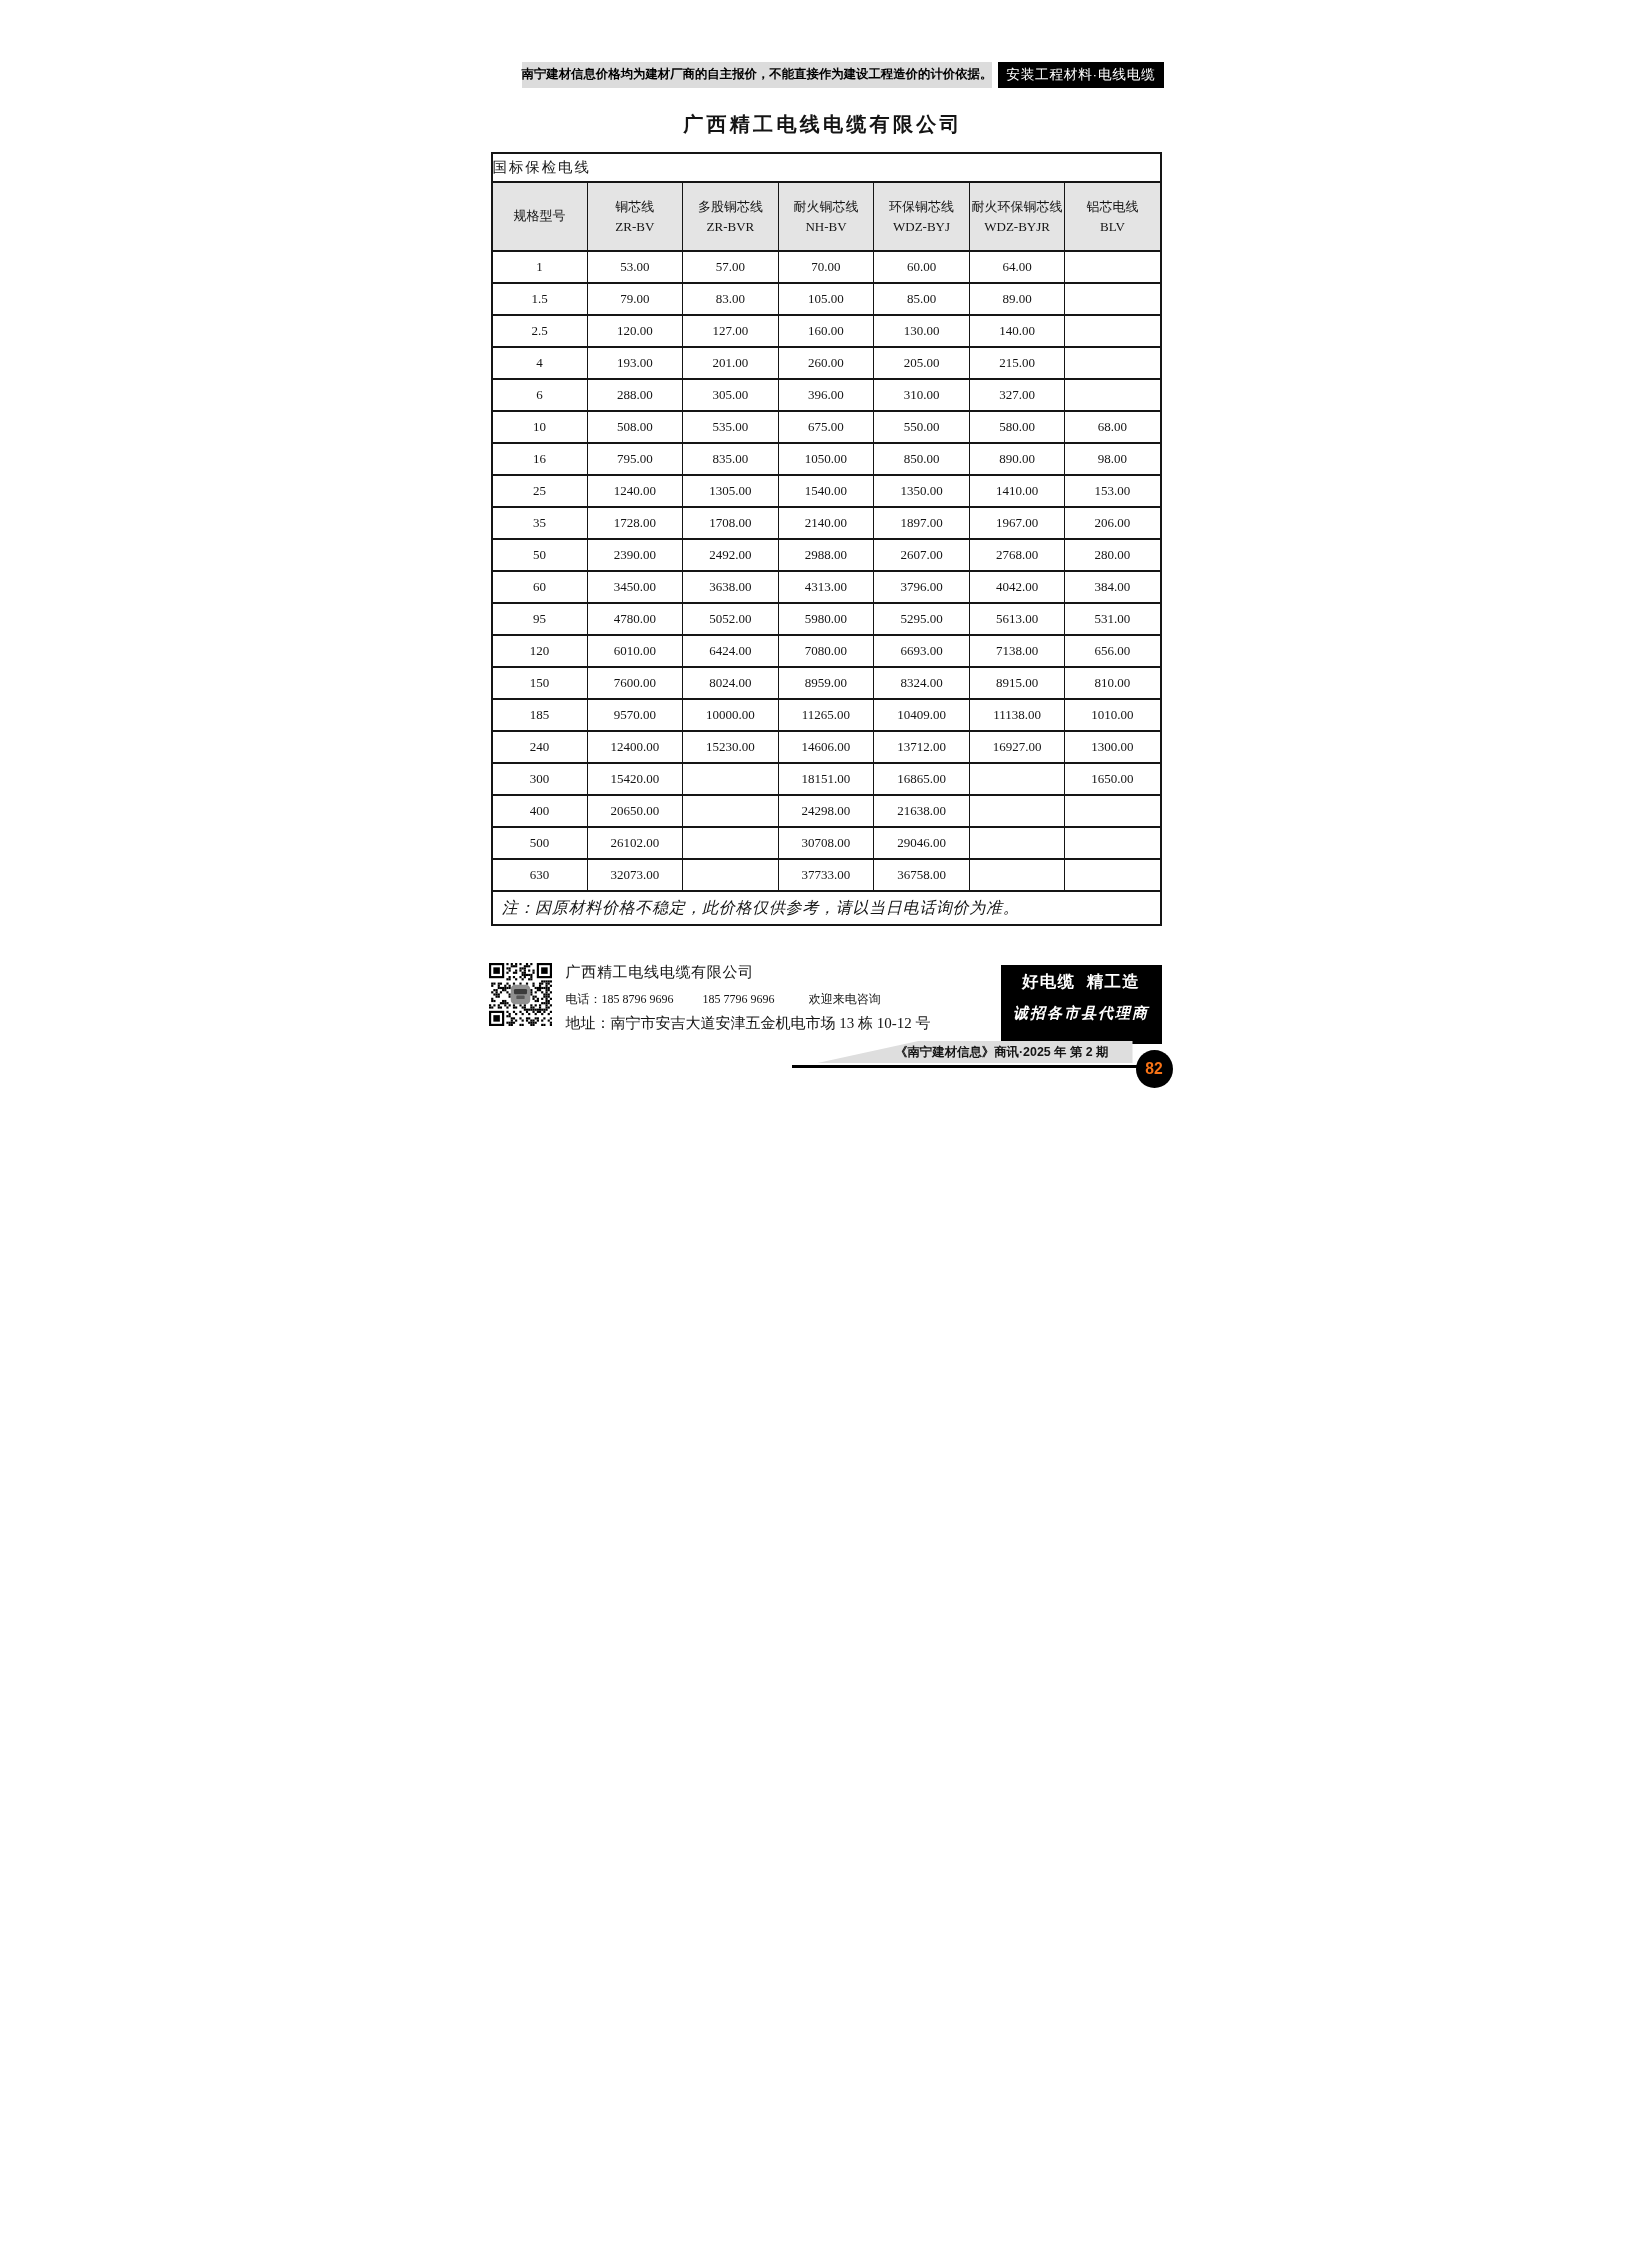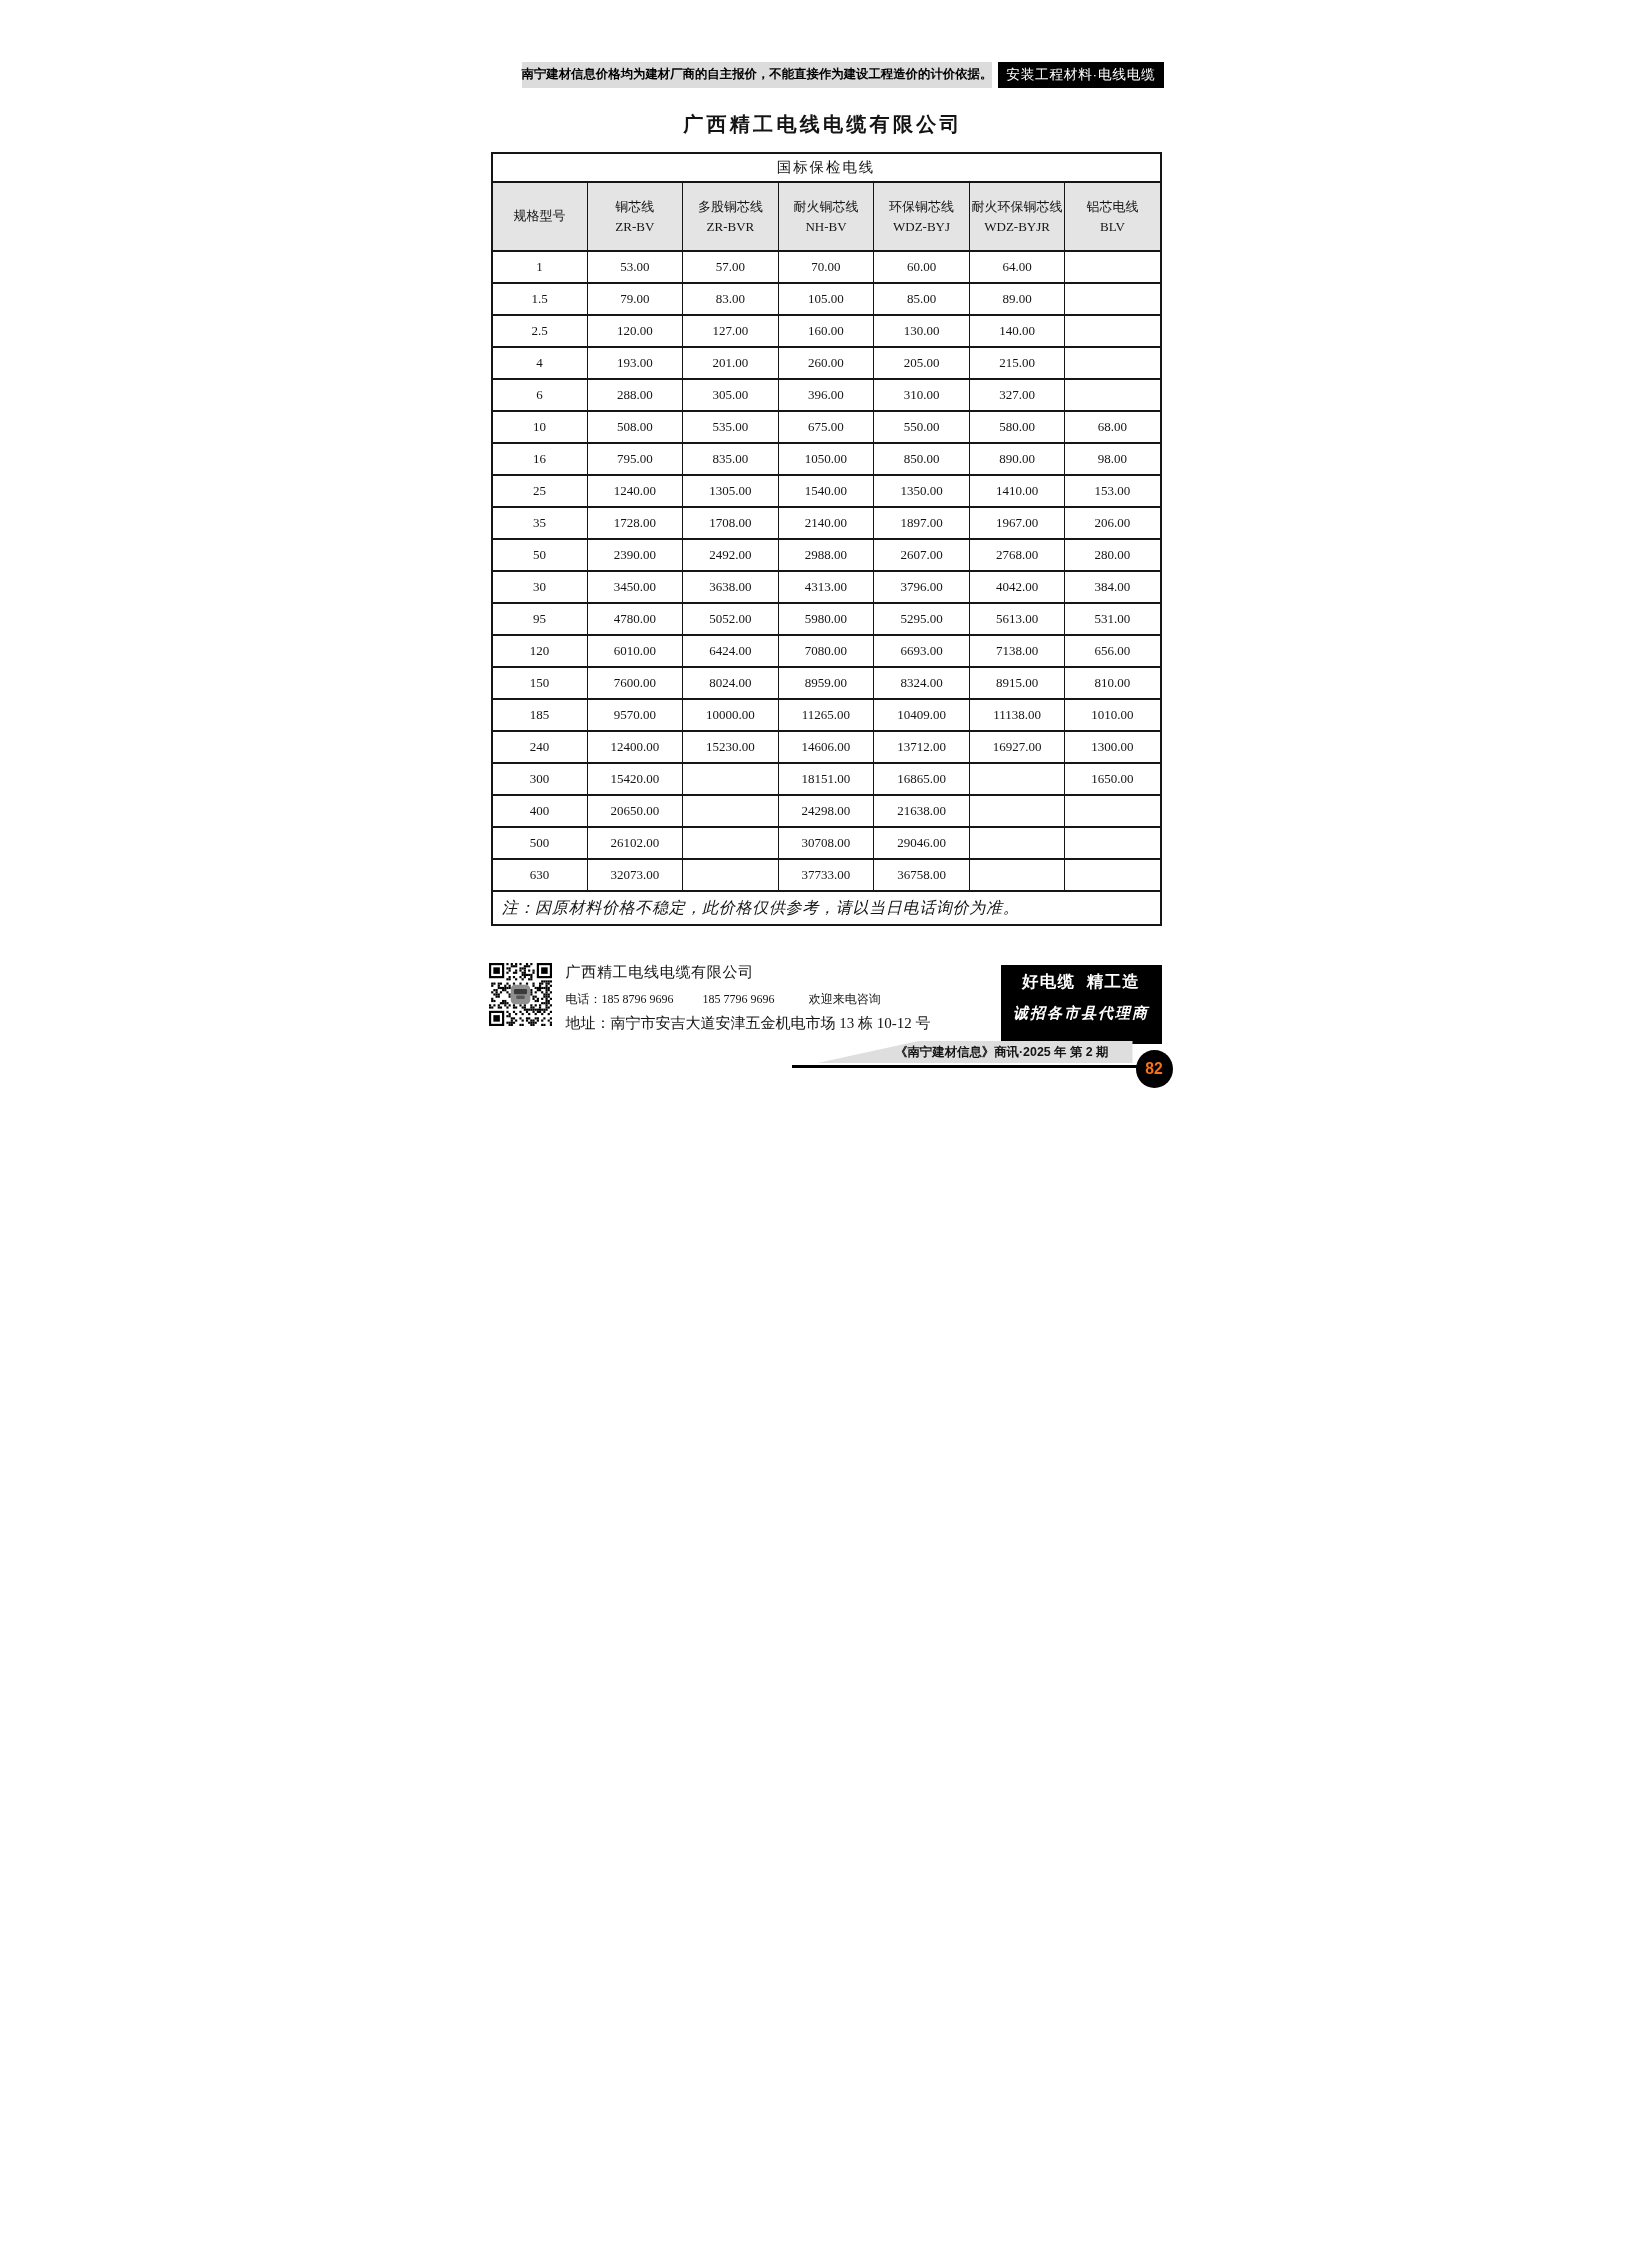--- a/index.html
+++ b/index.html
@@ -33,21 +33,21 @@
   
   table.price-table {
     position:absolute; left:79px; top:152px; width:671px;
     border-collapse:collapse; table-layout:fixed; background:#fff;
     border:2.6px solid #151515;
   }
   .price-table td, .price-table th {
     border:1.3px solid #151515; border-top-width:2px; border-bottom-width:2px;
     vertical-align:middle; font-weight:normal;
   }
-  .band-cell { height:29px; text-align:center; font-weight:bold; font-size:14.4px; letter-spacing:2px; background:#fff; }
+  .band-cell { height:29px; text-align:left; font-weight:bold; font-size:14.4px; letter-spacing:2px; background:#fff; }
   .header-row th { background:#e4e4e4; height:69px; text-align:center; font-size:13px; }
   .col-name { line-height:1.1; }
   .col-code { margin-top:6.5px; line-height:1; }
   tbody.data td { height:32px; text-align:center; font-size:13px; }
   .note-cell {
     height:34px; text-align:left; padding-left:9.2px;
     font-size:16px; font-style:italic; letter-spacing:0.7px;
   }
 
   
@@ -224,21 +224,21 @@
         <tr>
           <td>50</td>
           <td>2390.00</td>
           <td>2492.00</td>
           <td>2988.00</td>
           <td>2607.00</td>
           <td>2768.00</td>
           <td>280.00</td>
         </tr>
         <tr>
-          <td>30</td>
+          <td>60</td>
           <td>3450.00</td>
           <td>3638.00</td>
           <td>4313.00</td>
           <td>3796.00</td>
           <td>4042.00</td>
           <td>384.00</td>
         </tr>
         <tr>
           <td>95</td>
           <td>4780.00</td>

